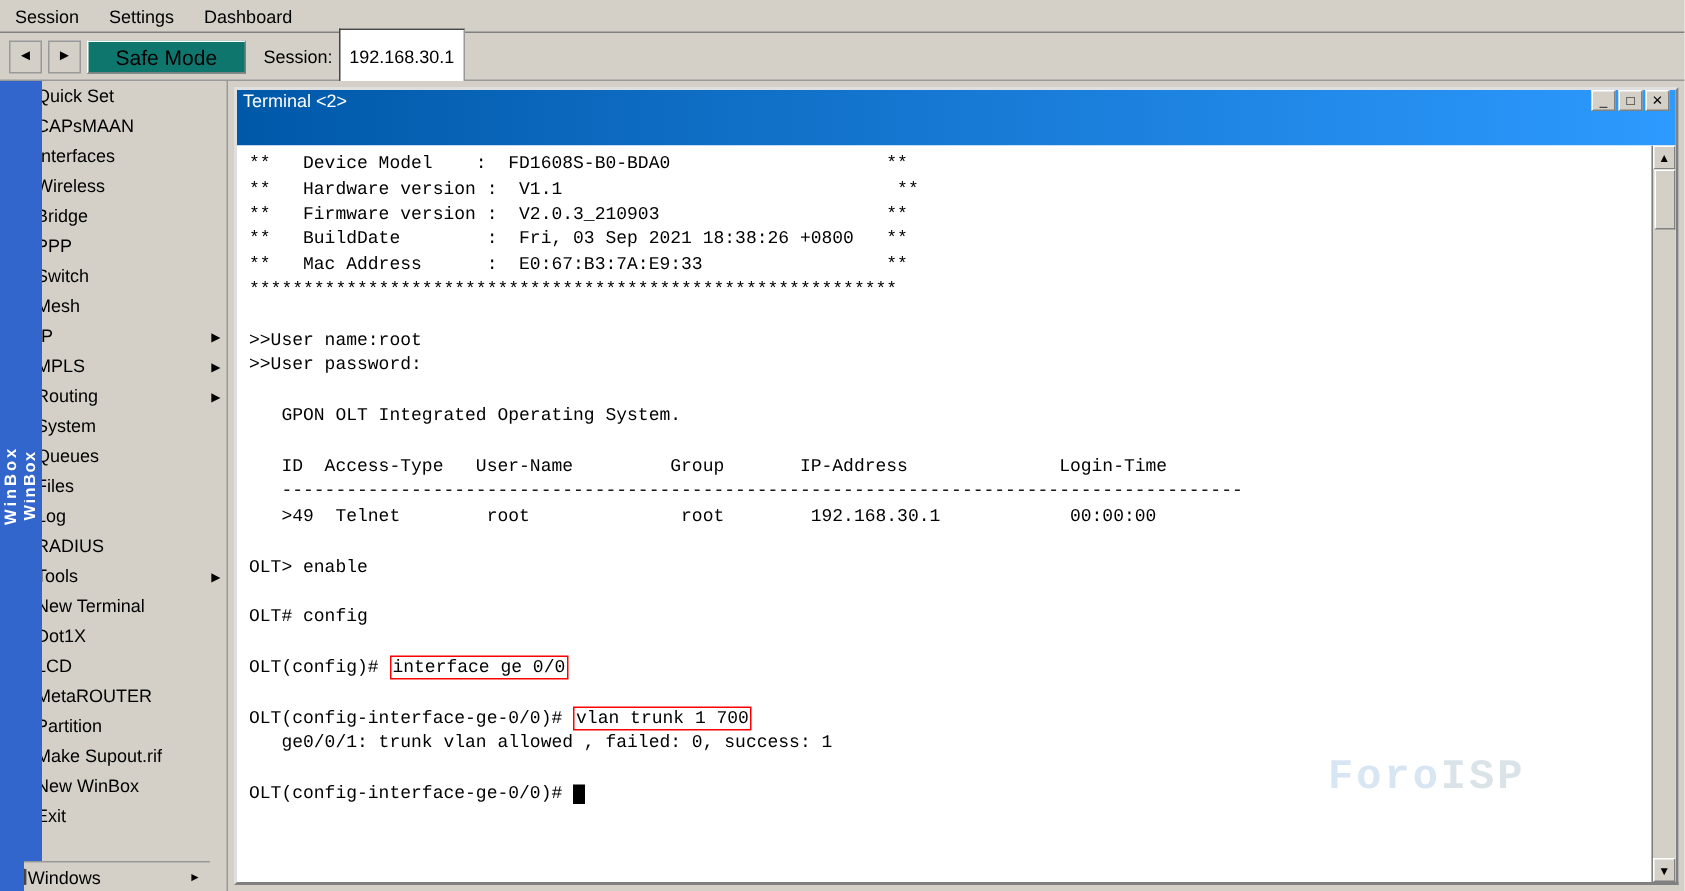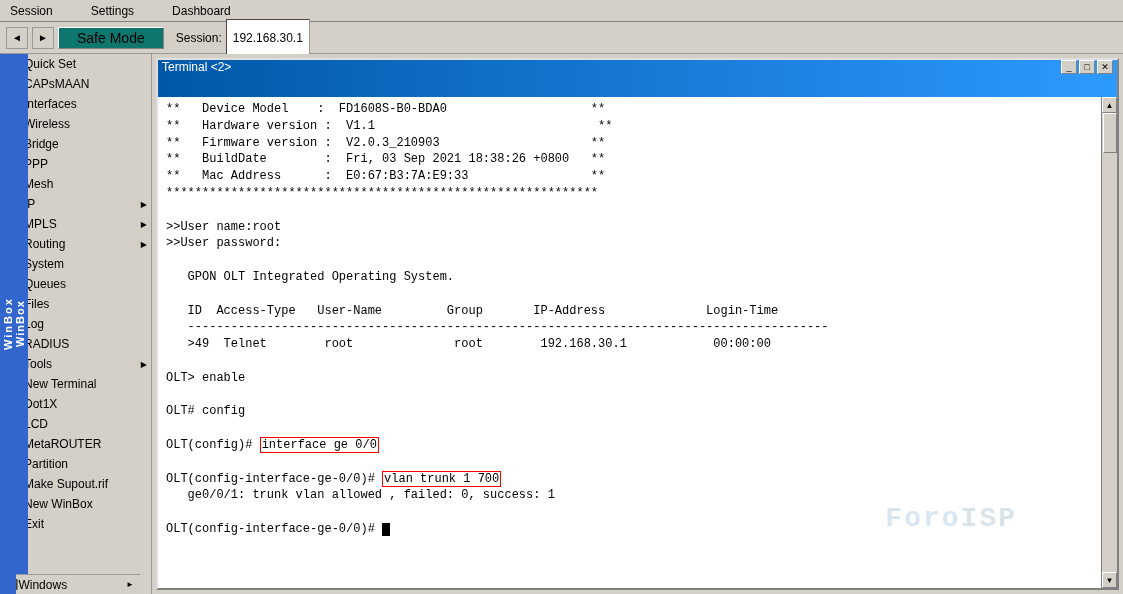--- a/index.html
+++ b/index.html
@@ -14,21 +14,21 @@
     }
 
     
     .menubar {
       background: #d4d0c8;
       display: flex;
       align-items: center;
       height: 22px;
       border-bottom: 1px solid #808080;
       padding: 0 4px;
-      gap: 26px;
+      gap: 8px;
     }
     .menubar-item {
       padding: 2px 6px;
       cursor: pointer;
       font-size: 12px;
     }
 
     
     .toolbar {
       background: #d4d0c8;
@@ -286,20 +286,24 @@
     <div class="sidebar-item">
       <span class="sidebar-icon icon-blue">⬡</span>
       <span>Bridge</span>
     </div>
 
     <div class="sidebar-item">
       <span class="sidebar-icon icon-cyan">⬟</span>
       <span>PPP</span>
     </div>
 
+    <div class="sidebar-item">
+      <span class="sidebar-icon icon-green">⬛</span>
+      <span>Switch</span>
+    </div>
 
     <div class="sidebar-item">
       <span class="sidebar-icon" style="color:#0055cc;">●</span>
       <span>Mesh</span>
     </div>
 
     <div class="sidebar-item">
       <span class="sidebar-icon" style="font-size:9px;color:#555;">●●●</span>
       <span>IP</span>
       <span class="sidebar-arrow">▶</span>

